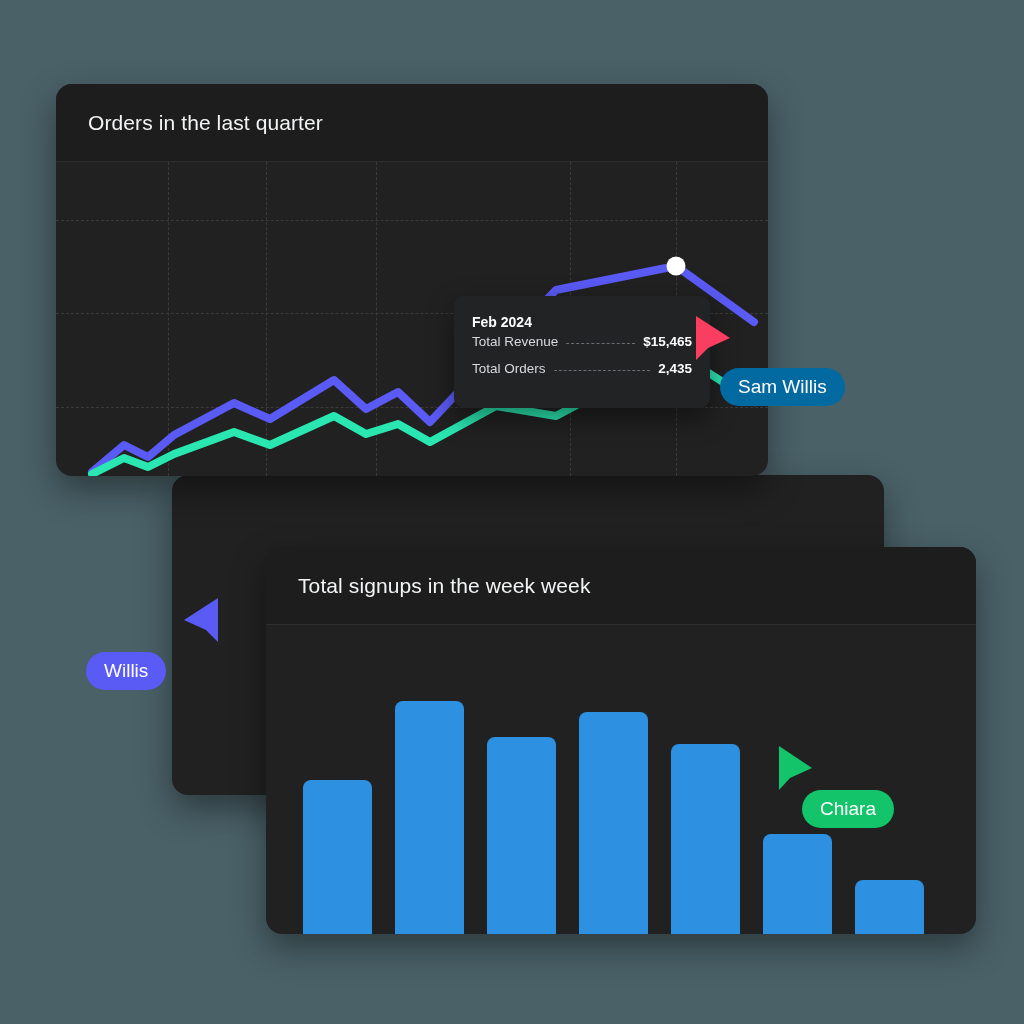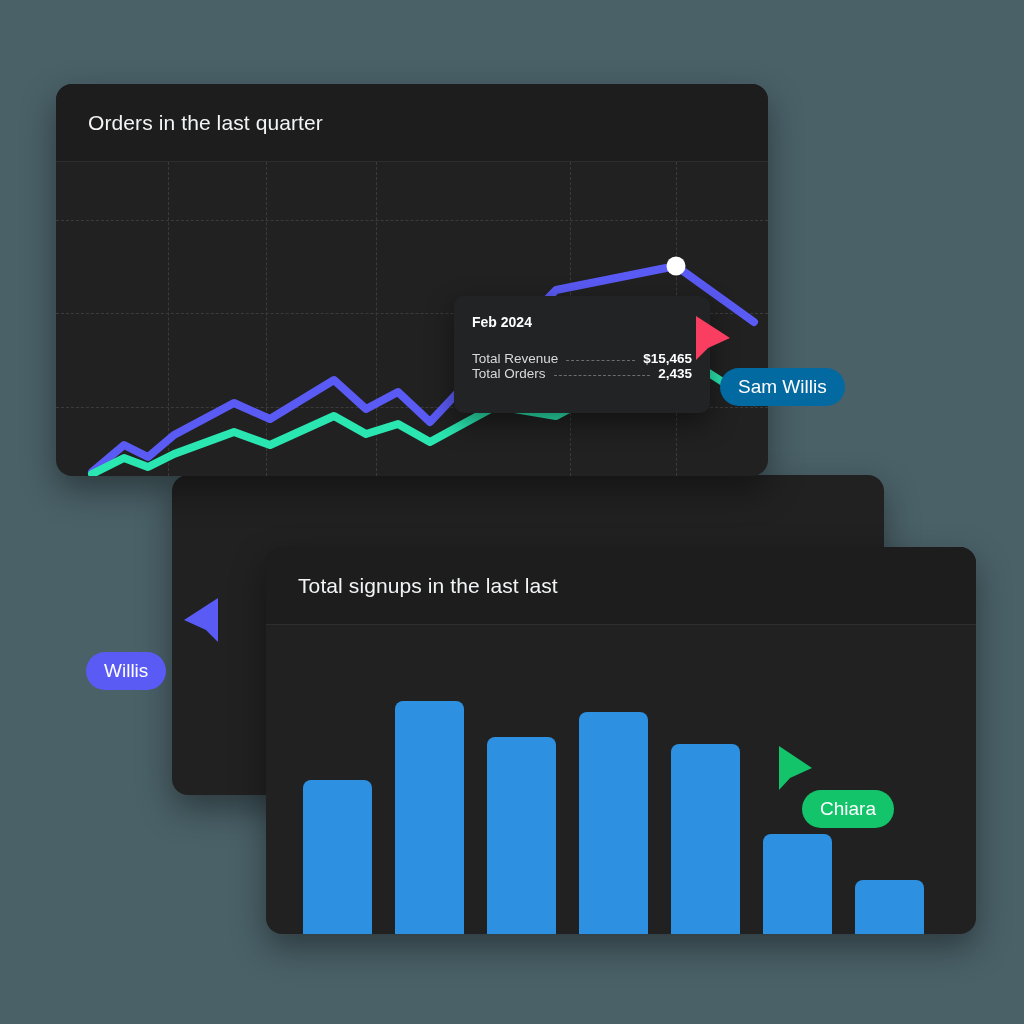--- a/index.html
+++ b/index.html
@@ -73,25 +73,25 @@
   
   #tooltip {
     position:absolute; left:398px; top:212px;
     width:256px; padding:18px 18px 16px 18px;
     background:#222325;
     border-radius:10px;
     box-shadow:0 10px 28px rgba(0,0,0,.45);
   }
   #tooltip .tt-title {
     color:#ffffff; font-size:14px; font-weight:bold;
-    margin-bottom:21px;
+    margin-bottom:4px;
   }
   .tt-row {
     display:flex; align-items:center;
-    font-size:13.5px; margin-bottom:0;
+    font-size:13.5px; margin-bottom:12px;
   }
   .tt-row:last-child { margin-bottom:16px;align-items:center; }
   .tt-label { color:#d8dadd; white-space:nowrap; }
   .tt-lead {
     flex:1; margin:0 8px;
     border-top:1px dashed #6a6d72;
     position:relative; top:2px;
   }
   .tt-value { color:#ffffff; font-weight:bold; white-space:nowrap; }
 
@@ -165,21 +165,21 @@
         <span class="tt-lead"></span>
         <span class="tt-value">2,435</span>
       </div>
     </div>
 
   </div>
 
   <div class="card" id="card-signups">
 
     <div class="card-header">
-      <div class="card-title">Total signups in the last last</div>
+      <div class="card-title">Total signups in the week week</div>
     </div>
 
     <div class="plot">
       <div class="bar" style="left:37px;  width:69px; height:154px;"></div>
       <div class="bar" style="left:129px; width:69px; height:233px;"></div>
       <div class="bar" style="left:221px; width:69px; height:197px;"></div>
       <div class="bar" style="left:313px; width:69px; height:222px;"></div>
       <div class="bar" style="left:405px; width:69px; height:190px;"></div>
       <div class="bar" style="left:497px; width:69px; height:100px;"></div>
       <div class="bar" style="left:589px; width:69px; height:54px;"></div>

